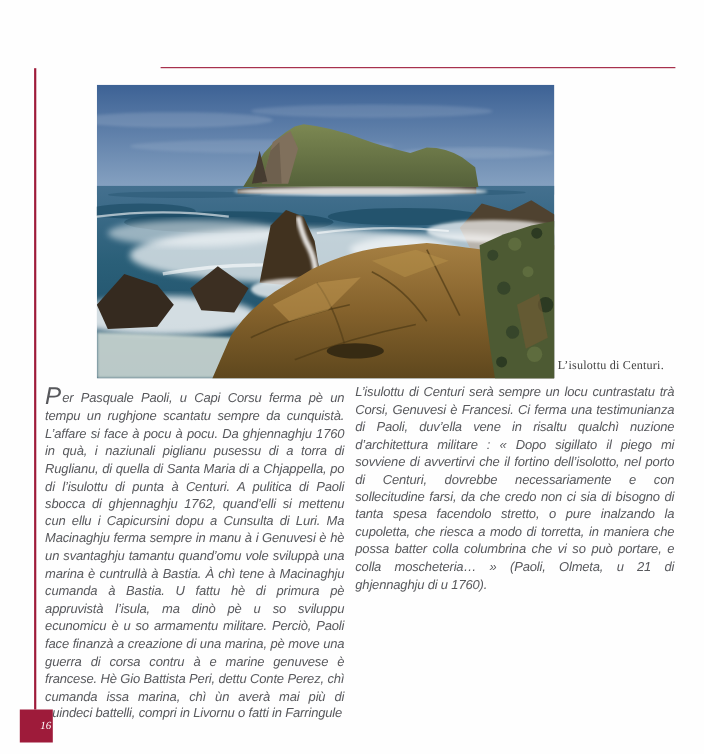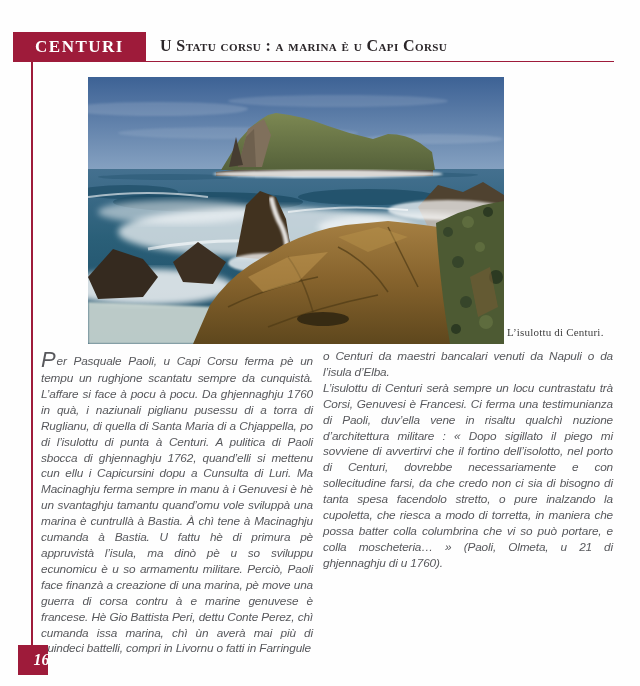--- a/index.html
+++ b/index.html
@@ -36,35 +36,31 @@
     text-align:justify;letter-spacing:-0.15px;}
   .col-left{width:272px;}
   .col-right{width:290px;}
   .col p{margin:0;}
   .dropcap{font-size:22px;line-height:1;font-style:italic;vertical-align:-2px;padding-right:1px;}
   .page-num-box{
     position:absolute;left:18px;top:645px;width:30px;height:30px;background:#9e1b3a;
     display:flex;align-items:center;justify-content:center;
   }
   .page-num-box .num{
-    color:#ffffff;font-family:"Liberation Serif",serif;font-weight:700;font-style:italic;
-    font-size:16px;
+    color:#ffffff;font-family:"Liberation Serif",serif;font-weight:400;font-style:italic;
+    font-size:10px;
     margin-left:17px;
   }
 </style>
 </head>
 <body>
 
 <div class="page">
 
-  <div class="header-box">
-    <span class="label">CENTURI</span>
-  </div>
 
-  <div class="header-title">U Statu corsu : a marina è u Capi Corsu</div>
 
   <div class="hrule"></div>
   <div class="vrule"></div>
 
   <div class="photo">
     <svg viewBox="0 0 416 267" xmlns="http://www.w3.org/2000/svg">
       <defs>
         <linearGradient id="skyg" x1="0" y1="0" x2="0" y2="1">
           <stop offset="0" stop-color="#3d6295"></stop>
             <stop offset="1" stop-color="#8ba6c4"></stop>
@@ -163,21 +159,20 @@
     </svg>
   </div>
 
   <div class="caption">L’isulottu di Centuri.</div>
 
   <div class="columns">
     <div class="col col-left">
       <p><span class="dropcap">P</span><span>er Pasquale Paoli, u Capi Corsu ferma pè un tempu un rughjone scantatu sempre da cunquistà. L’affare si face à pocu à pocu. Da ghjennaghju 1760 in quà, i naziunali piglianu pusessu di a torra di Ruglianu, di quella di Santa Maria di a Chjappella, po di l’isulottu di punta à Centuri. A pulitica di Paoli sbocca di ghjennaghju 1762, quand’elli si mettenu cun ellu i Capicursini dopu a Cunsulta di Luri. Ma Macinaghju ferma sempre in manu à i Genuvesi è hè un svantaghju tamantu quand’omu vole sviluppà una marina è cuntrullà à Bastia. À chì tene à Macinaghju cumanda à Bastia. U fattu hè di primura pè appruvistà l’isula, ma dinò pè u so sviluppu ecunomicu è u so armamentu militare. Perciò, Paoli face finanzà a creazione di una marina, pè move una guerra di corsa contru à e marine genuvese è francese. Hè Gio Battista Peri, dettu Conte Perez, chì cumanda issa marina, chì ùn averà mai più di quindeci battelli, compri in Livornu o fatti in Farringule</span></p>
     </div>
     <div class="col col-right">
-      <p>o Centuri da maestri bancalari venuti da Napuli o da l’isula d’Elba.</p>
       <p>L’isulottu di Centuri serà sempre un locu cuntrastatu trà Corsi, Genuvesi è Francesi. Ci ferma una testimunianza di Paoli, duv’ella vene in risaltu qualchì nuzione d’architettura militare : « Dopo sigillato il piego mi sovviene di avvertirvi che il fortino dell’isolotto, nel porto di Centuri, dovrebbe necessariamente e con sollecitudine farsi, da che credo non ci sia di bisogno di tanta spesa facendolo stretto, o pure inalzando la cupoletta, che riesca a modo di torretta, in maniera che possa batter colla columbrina che vi so può portare, e colla moscheteria… » (Paoli, Olmeta, u 21 di ghjennaghju di u 1760).</p>
     </div>
   </div>
 
   <div class="page-num-box">
     <span class="num">16</span>
   </div>
 
 </div>
 

